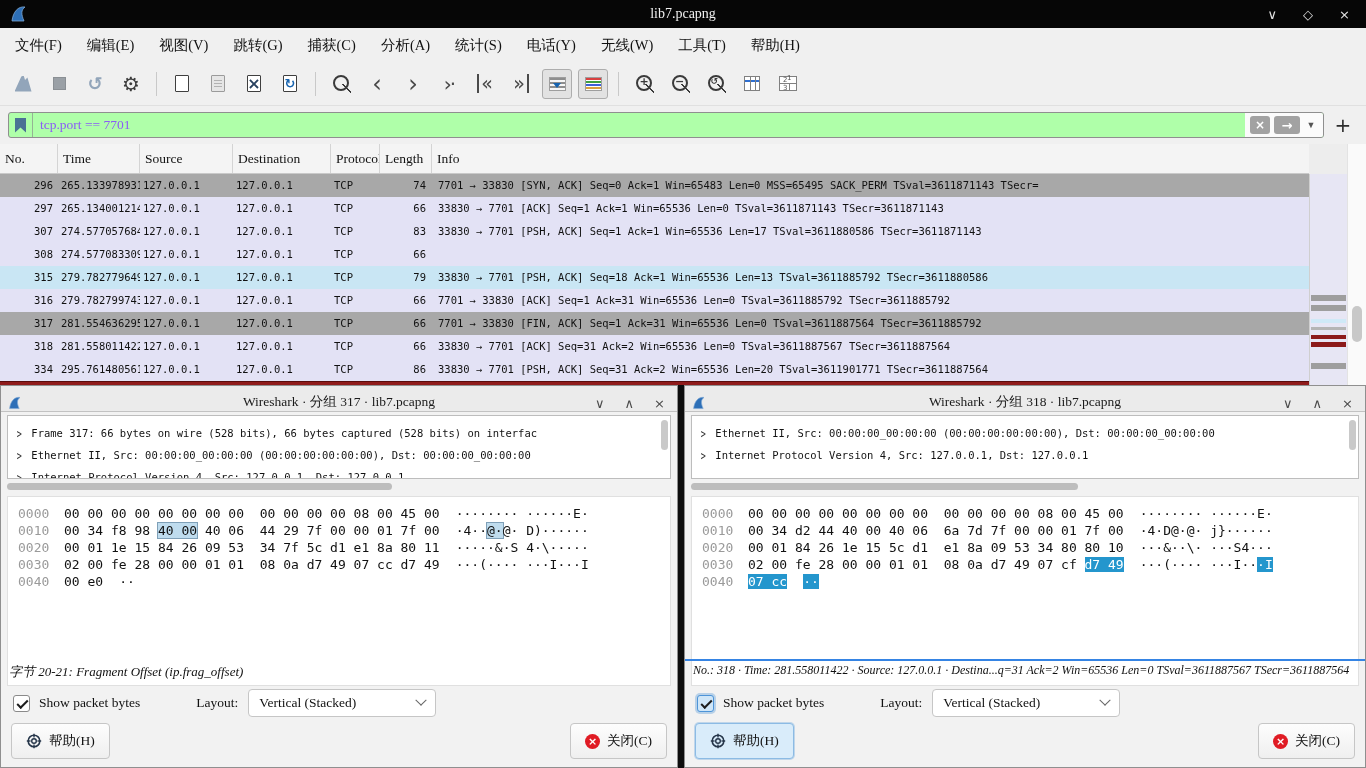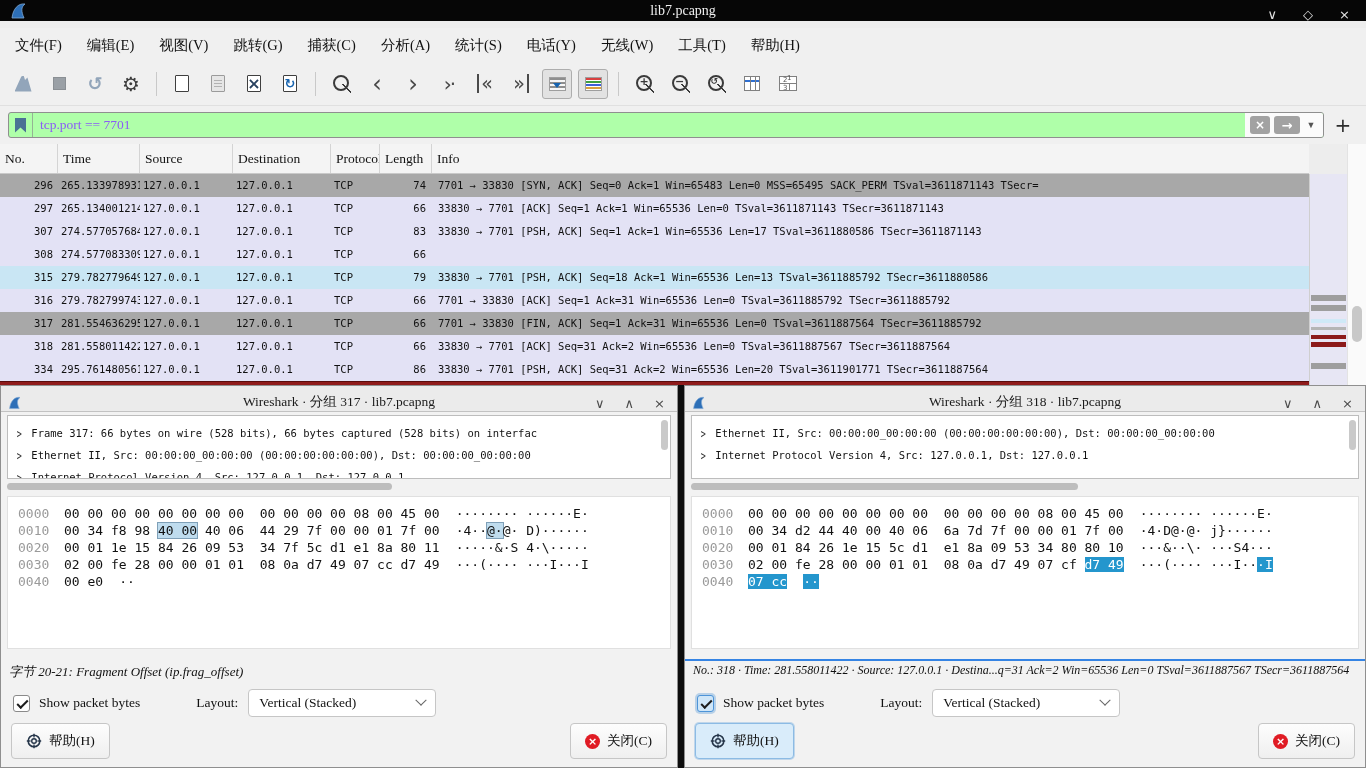--- a/index.html
+++ b/index.html
@@ -1,20 +1,20 @@
 <!DOCTYPE html>
 <html style="--titlebar-bg: #060606; --filter-green: #afffa9; --selection-blue: #2496cd; --field-highlight: #bfdcee; --row-lavender: #e3e2f5; --row-gray: #a8a8a8; --row-blue: #c9e6f4; --row-red: #8f1b1b; --accent-line: #3584e4;"><head>
 <meta charset="utf-8">
 <style>
 *{margin:0;padding:0;box-sizing:border-box;}
 html,body{width:1366px;height:768px;overflow:hidden;}
 body{font-family:"Liberation Serif",serif;position:relative;background:#ededed;color:#111;}
 
 
-.titlebar{position:absolute;left:0;top:0;width:1366px;height:21px;background:var(--titlebar-bg);display:flex;align-items:center;}
+.titlebar{position:absolute;left:0;top:0;width:1366px;height:28px;background:var(--titlebar-bg);display:flex;align-items:center;}
 .titlebar .logo{margin-left:10px;display:flex;}
 .wtitle{position:absolute;left:0;right:0;text-align:center;color:#f0f0f0;font-size:14px;}
 .win-controls{position:absolute;right:16px;top:0;height:28px;display:flex;align-items:center;gap:26px;color:#e4e4e4;font-size:13px;font-family:"DejaVu Sans",sans-serif;}
 .win-controls span{cursor:default;}
 
 
 .menubar{position:absolute;left:0;top:28px;width:1366px;height:34px;background:#f0f0f0;display:flex;align-items:center;padding-left:12px;gap:19px;font-size:14.5px;}
 .mitem{padding:2px 3px;white-space:nowrap;}
 
 
@@ -94,21 +94,21 @@
 .dtitle .logo{margin-left:7px;display:flex;}
 .dtext{position:absolute;left:0;right:0;text-align:center;font-size:13.5px;color:#1a1a1a;}
 .dctrl{position:absolute;right:12px;display:flex;gap:20px;color:#4a4a4a;font-size:13px;font-family:"DejaVu Sans",sans-serif;}
 .tree{position:absolute;left:6px;top:29px;right:6px;height:64px;background:#fff;border:1px solid #bdbdbd;overflow:hidden;padding:6px 0 0 8px;font-family:"DejaVu Sans Mono",monospace;font-size:10.5px;}
 .trow{height:22px;line-height:22px;white-space:pre;overflow:hidden;}
 .trow .caret{display:inline-block;margin-right:9px;color:#333;transform:scale(.8,1.15);}
 .trow .caret::before{content:">";}
 .tvscroll{position:absolute;right:9px;top:34px;width:7px;height:30px;background:#c9c9c9;border-radius:4px;}
 .hscroll{position:absolute;left:6px;right:6px;top:97px;height:9px;}
 .hhandle{width:58%;height:7px;background:#bdbdbd;border-radius:4px;}
-.hex{position:absolute;left:6px;top:110px;right:6px;height:153px;background:#fff;border:1px solid #e0e0e0;padding:8px 0 0 10px;font-family:"DejaVu Sans Mono",monospace;font-size:13px;line-height:17px;}
+.hex{position:absolute;left:6px;top:110px;right:6px;height:190px;background:#fff;border:1px solid #e0e0e0;padding:8px 0 0 10px;font-family:"DejaVu Sans Mono",monospace;font-size:13px;line-height:17px;}
 .hexrow{display:flex;white-space:pre;}
 .hexrow .off{width:34px;color:#9a9a9a;flex:none;}
 .hexrow .hx{margin-left:12px;flex:none;}
 .hexrow .asc{margin-left:16px;flex:none;}
 .hlf{background:var(--field-highlight);box-shadow:0 0 0 1px #7fa0b8;}
 .hls{background:var(--selection-blue);color:#fff;}
 .blue-line{position:absolute;left:0;right:0;top:273px;height:2px;background:var(--accent-line);}
 .dstatus{position:absolute;left:8px;top:277px;right:6px;font-style:italic;font-size:13px;color:#101010;white-space:nowrap;overflow:hidden;}
 .dlg.focused .dstatus{font-size:12px;}
 .dctrls{position:absolute;left:12px;right:12px;top:302px;height:30px;display:flex;align-items:center;}

